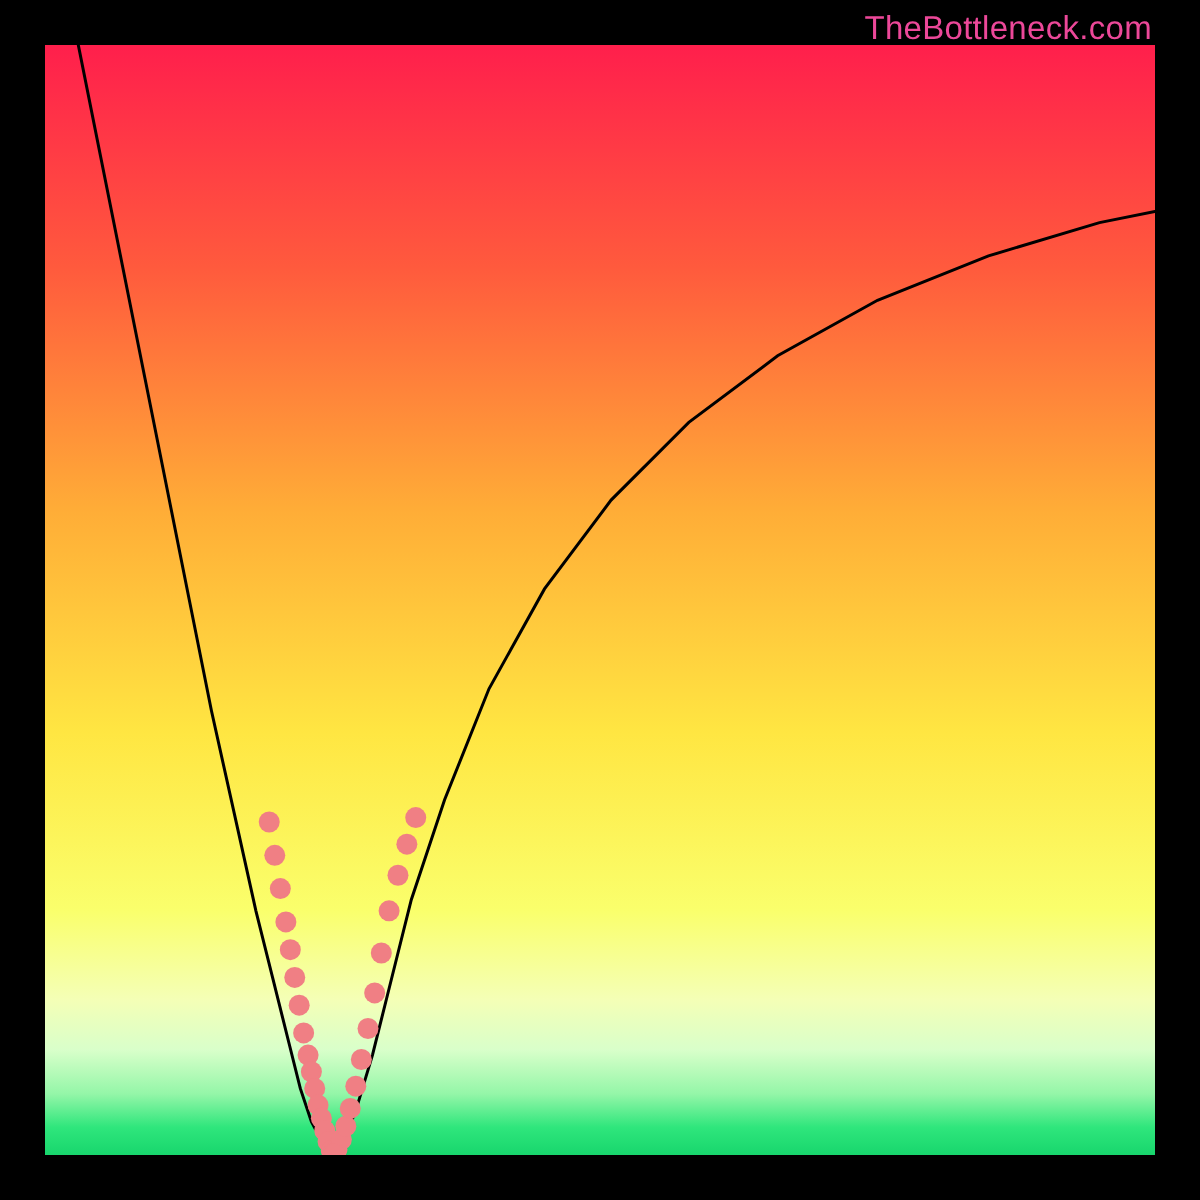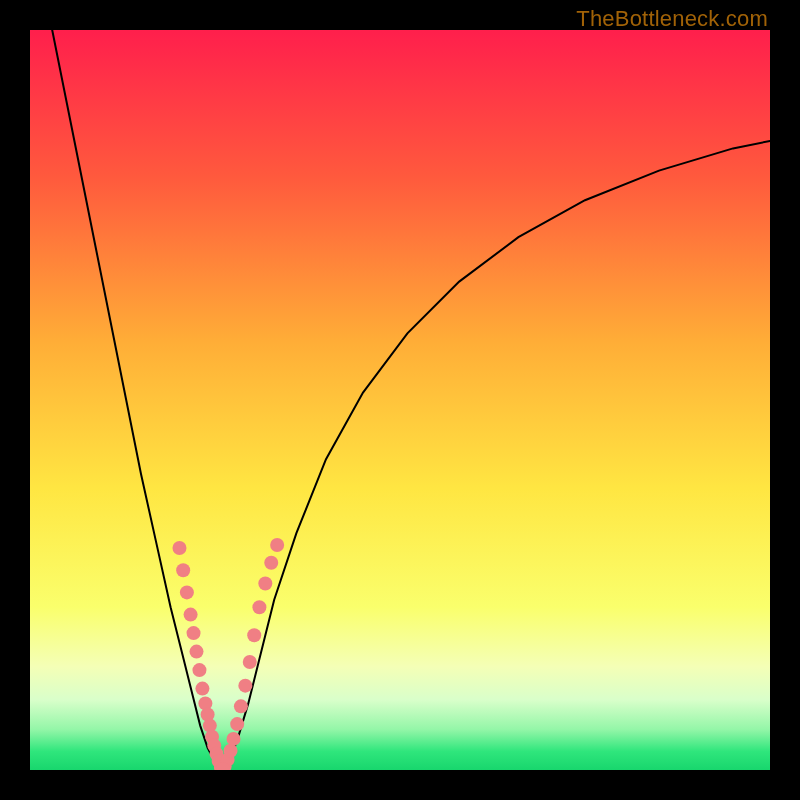--- a/index.html
+++ b/index.html
@@ -22,21 +22,21 @@
     top: 30px;
     width: 740px;
     height: 740px;
   }
   .watermark {
     position: absolute;
     top: 6px;
     right: 32px;
     font-family: Arial, Helvetica, sans-serif;
     font-size: 22px;
-    color: #a16207;
+    color: #ec4899;
     font-weight: 500;
     letter-spacing: 0.2px;
   }
   svg { display: block; }
 </style>
 </head>
 <body>
 
 <div class="frame">
   <div class="watermark">TheBottleneck.com</div>

